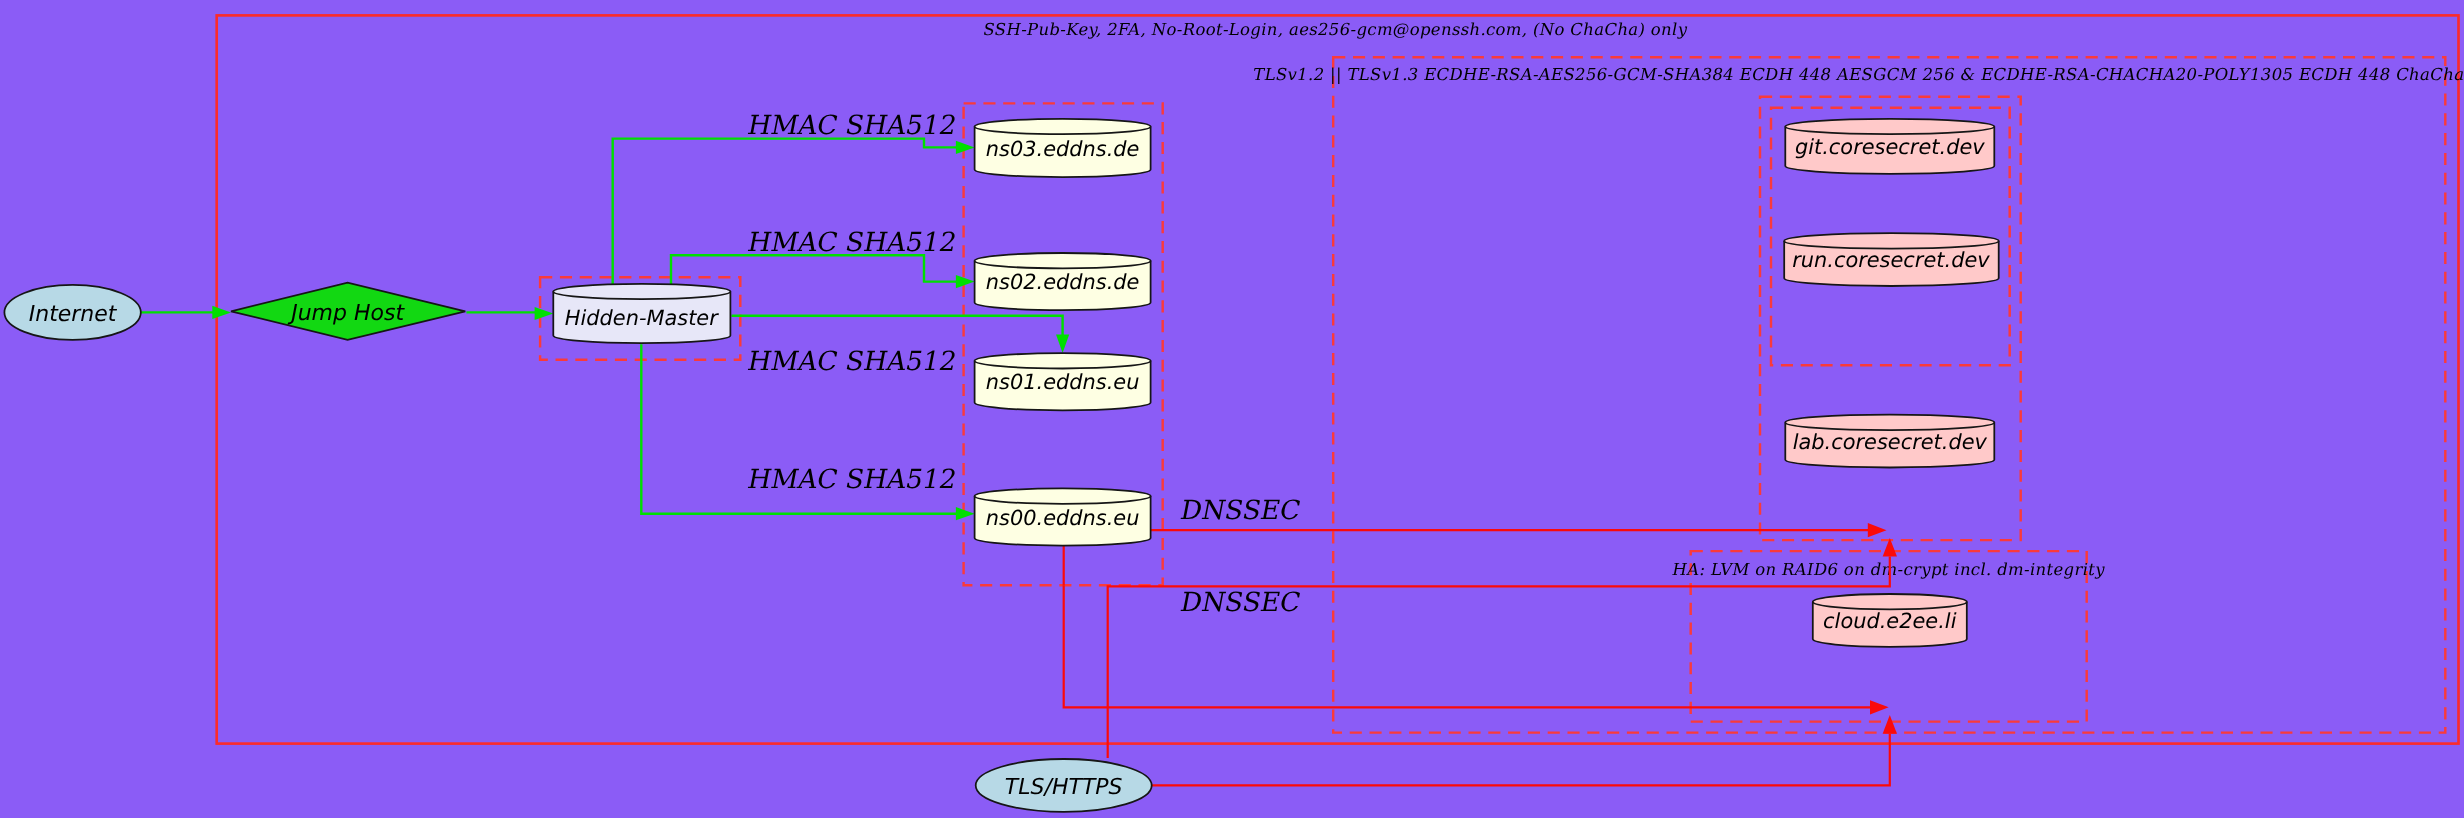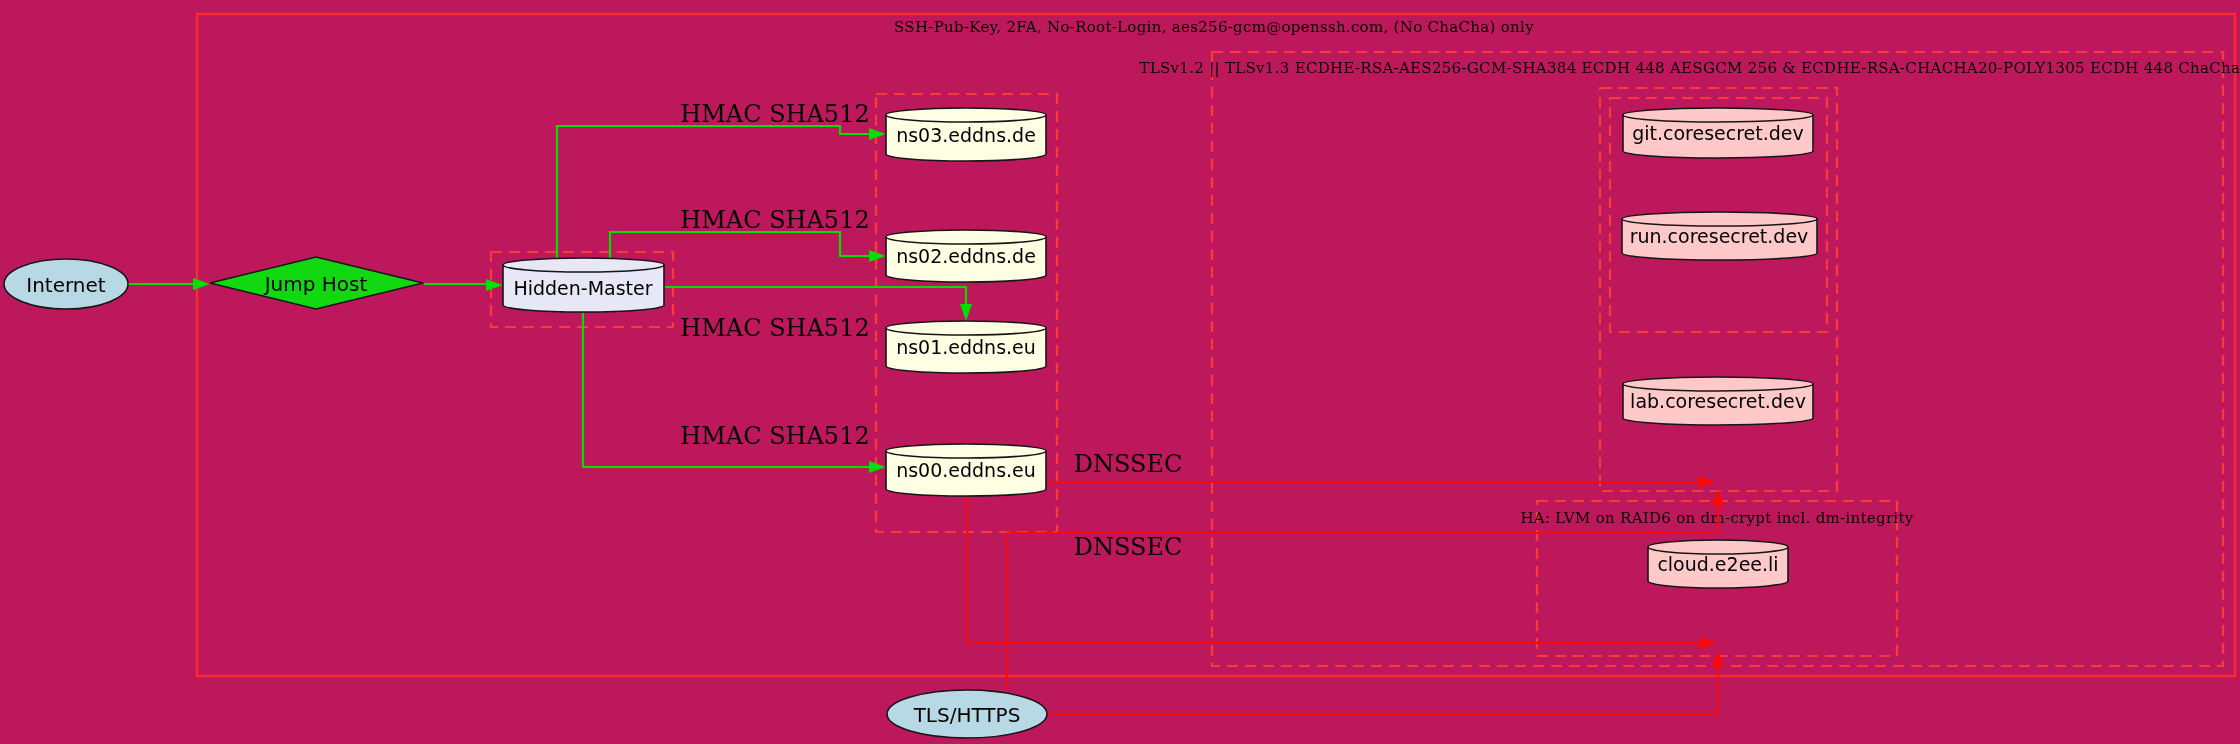--- a/index.html
+++ b/index.html
@@ -1,16 +1,16 @@
 <!DOCTYPE html>
 <html><head>
 <meta charset="utf-8">
 <style>
   html,body{margin:0;padding:0;background:#ffffff;}
-  .stage{position:relative;width:2240px;height:744px;background:#be185d;overflow:hidden;}
+  .stage{position:relative;width:2240px;height:744px;background:#8b5cf6;overflow:hidden;font-style:italic;}
   svg{display:block;}
   text{fill:#000000;}
   .node-label{font-family:"DejaVu Sans","Liberation Sans",sans-serif;font-size:20px;text-anchor:middle;}
   .node-label-sm{font-family:"DejaVu Sans","Liberation Sans",sans-serif;font-size:19px;text-anchor:middle;}
   .edge-label{font-family:"DejaVu Serif","Liberation Serif",serif;font-size:24px;text-anchor:middle;}
   .cluster-label{font-family:"DejaVu Serif","Liberation Serif",serif;font-size:15px;text-anchor:middle;letter-spacing:0.3px;}
   .cluster-dashed{fill:none;stroke:#fa3a3a;stroke-width:2.2;stroke-dasharray:11 7;}
   .cluster-solid{fill:none;stroke:#fb2b2b;stroke-width:2.4;}
   .gline{fill:none;stroke:#00e000;stroke-width:2.2;}
   .garrow{fill:#00e000;stroke:none;}

